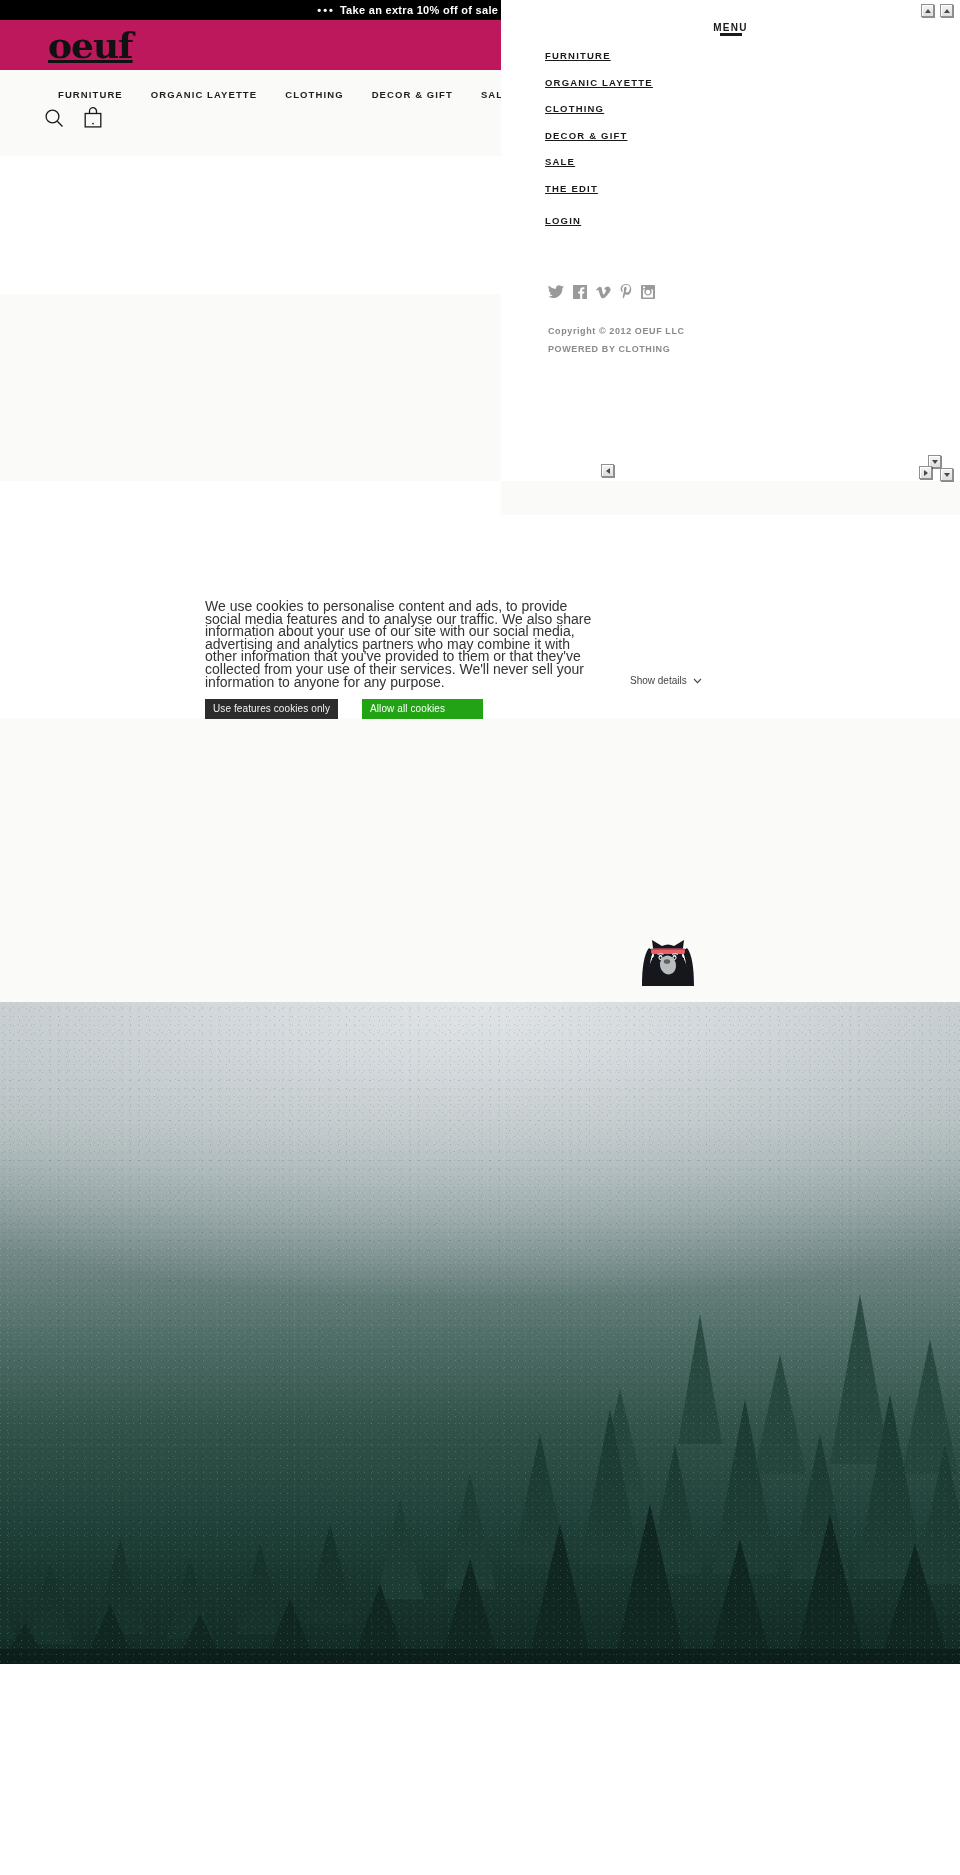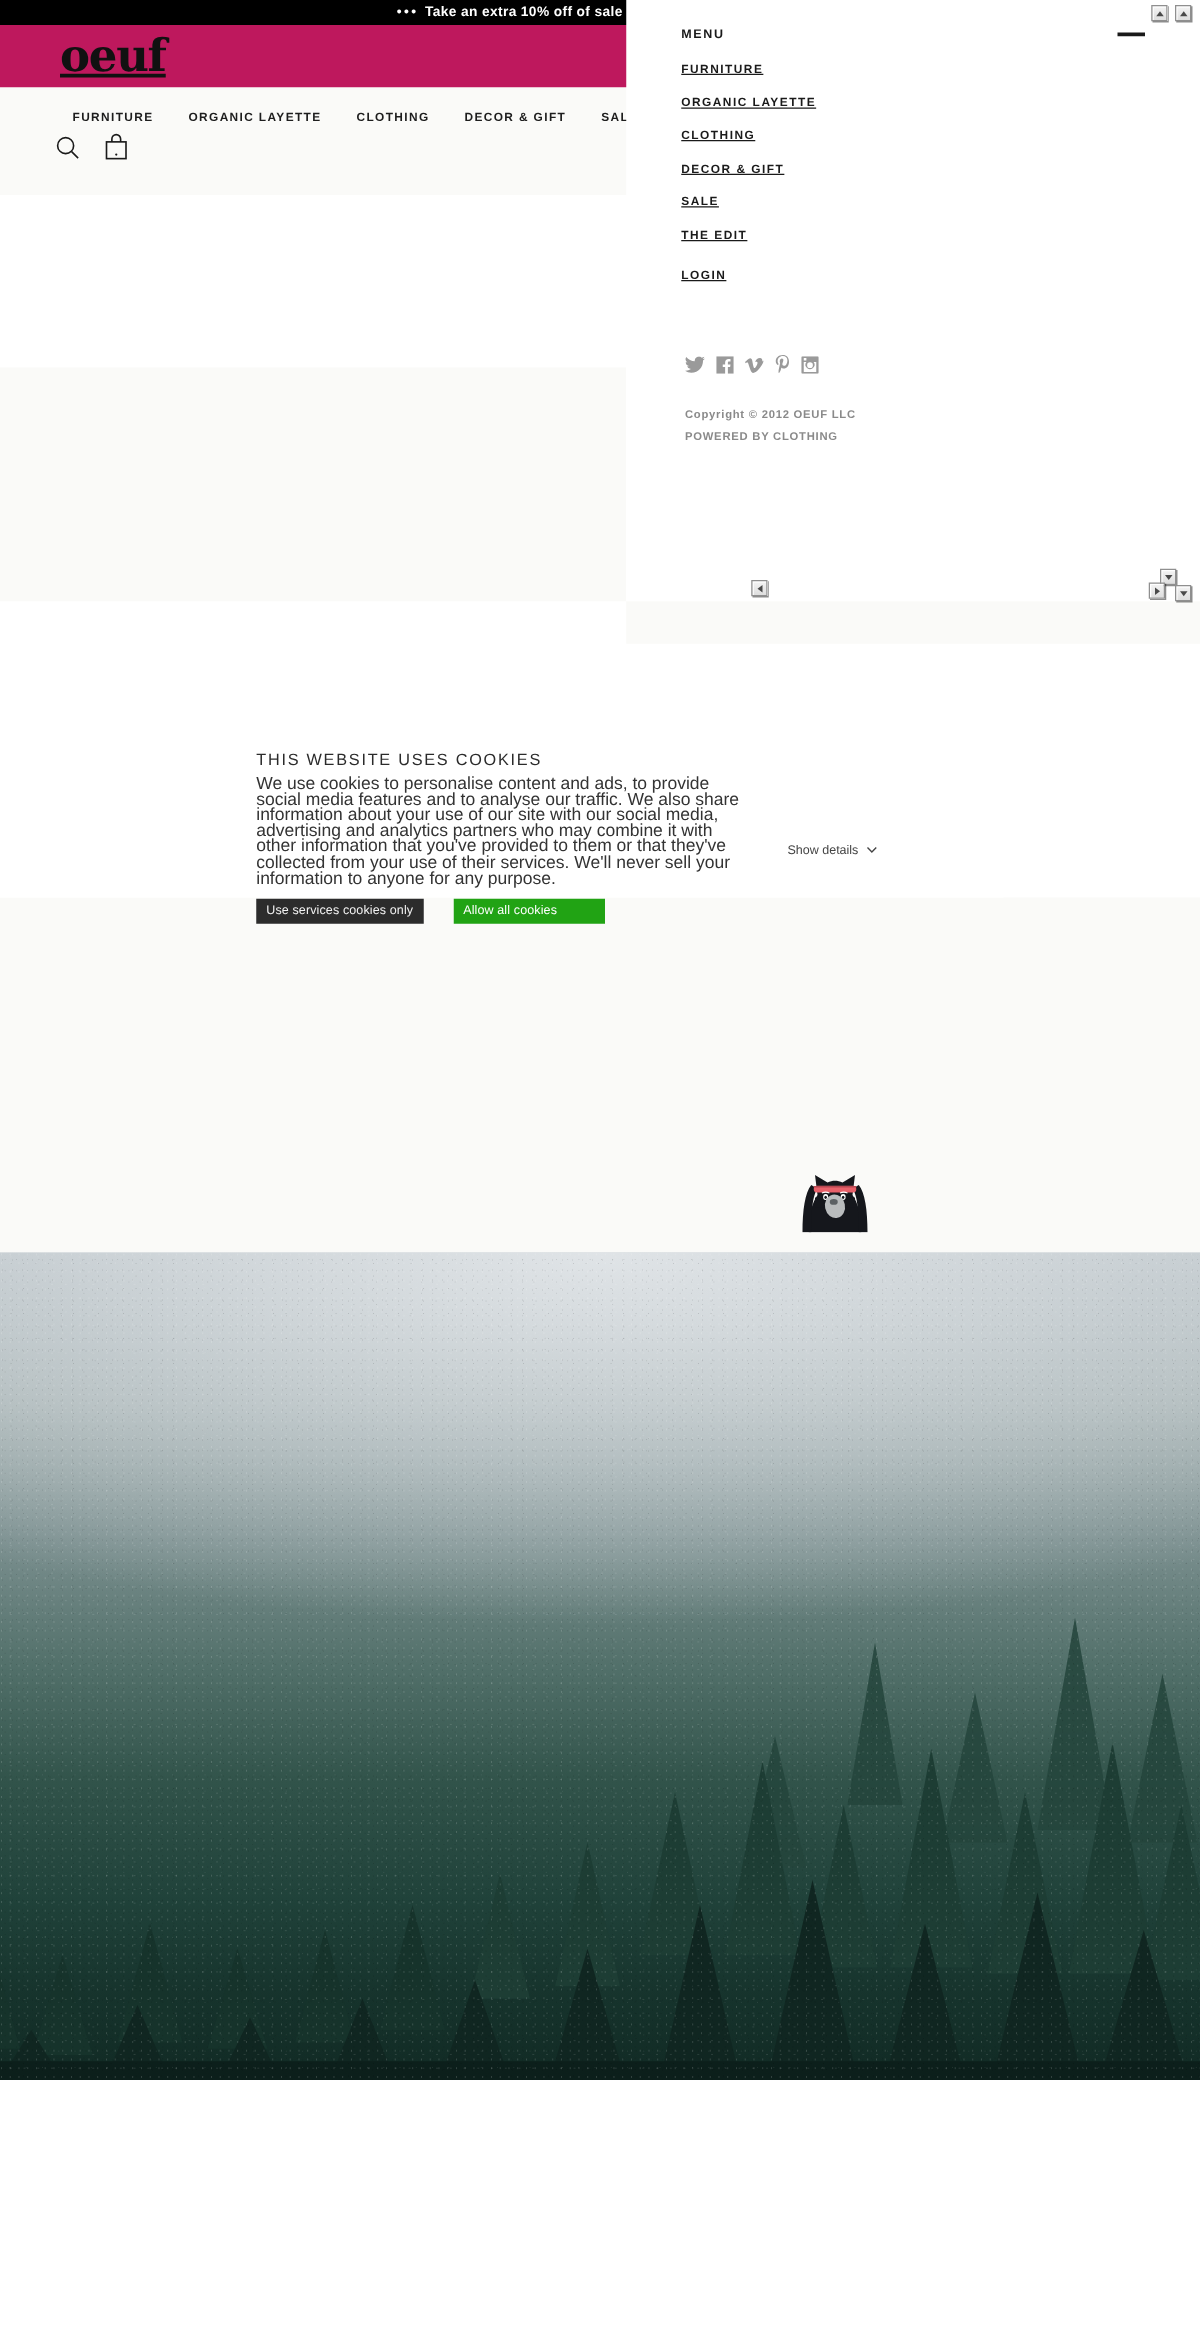--- a/index.html
+++ b/index.html
@@ -110,21 +110,21 @@
     cursor:pointer;
   }
 
   
   .menu-panel {
     position:absolute; left:501px; top:0; width:459px; height:481px;
     background:#ffffff; z-index:60;
   }
   .menu-head {
     position:absolute; left:44px; top:22px; right:44px;
-    display:flex; align-items:center; justify-content:space-between;
+    display:flex; align-items:center; justify-content:space-between;flex-direction:column;
   }
   .menu-label { font-size:10px; font-weight:bold; letter-spacing:1.3px; color:#1a1a1a; }
   .menu-close { width:22px; height:3px; background:#1a1a1a; cursor:pointer; }
 
   .menu-list { position:absolute; left:44px; top:50px; }
   .menu-item {
     display:block; font-size:9.5px; font-weight:bold; letter-spacing:1.2px;
     color:#1a1a1a; margin-bottom:15.5px; white-space:nowrap; cursor:pointer;
   }
   .menu-login { position:absolute; left:44px; top:215px;
@@ -259,24 +259,23 @@
         <polygon points="110,460 136,520 84,520"></polygon>
         <polygon points="25,480 50,520 0,520"></polygon>
       </g>
       <rect x="0" y="505" width="960" height="15" fill="#0c1f1b"></rect>
     </svg>
   </div>
 </div>
 
 <div class="cookie">
   <div class="cookie-inner">
-    <div class="cookie-title">THIS WEBSITE USES COOKIES</div>
     <div class="cookie-body">We use cookies to personalise content and ads, to provide social media features and to analyse our traffic. We also share information about your use of our site with our social media, advertising and analytics partners who may combine it with other information that you've provided to them or that they've collected from your use of their services.  We'll never sell your information to anyone for any purpose.</div>
     <div class="cookie-actions">
-      <button class="btn-necessary">Use services cookies only</button>
+      <button class="btn-necessary">Use features cookies only</button>
       <button class="btn-allow">Allow all cookies</button>
     </div>
     <div class="show-details">
       <span>Show details</span>
       <span>
         <svg width="9" height="6" viewBox="0 0 9 6" fill="none" stroke="#444" stroke-width="1.1">
           <polyline points="1,1 4.5,4.6 8,1"></polyline>
         </svg>
       </span>
     </div>

